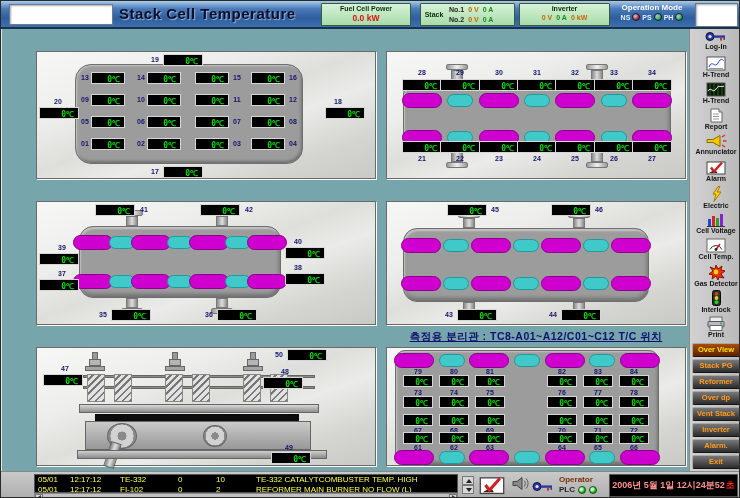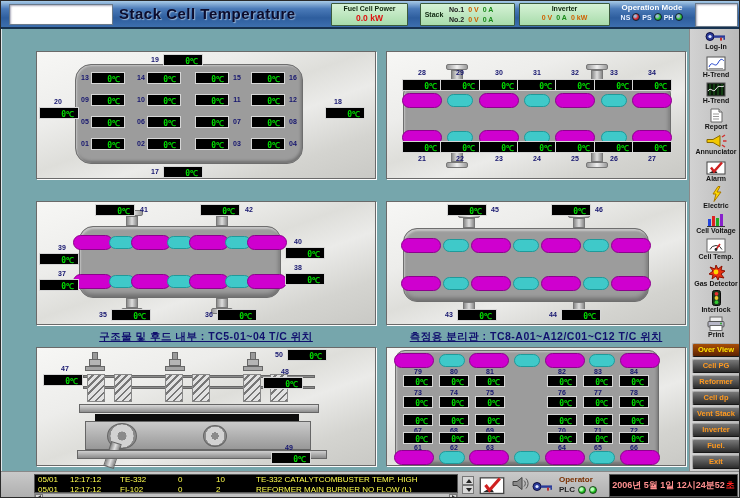--- a/index.html
+++ b/index.html
@@ -71,21 +71,21 @@
 #datetime .sec{color:#ff2020;margin-left:1px}
 </style>
 </head>
 <body>
 
 <div id="screen">
 
   <div id="header">
     <div class="hwhite" style="left:8px;top:3px;width:104px;height:21px"></div>
     <div id="title">Stack Cell Temperature</div>
-    <div class="hpanel" style="left:330px;width:77px">
+    <div class="hpanel" style="left:320px;width:90px">
       <div class="hplabel">Fuel Cell Power</div>
       <div class="hpvalue red">0.0 kW</div>
     </div>
     <div class="hpanel" id="stackpanel" style="left:419px;width:95px">
       <div class="hplabel">Stack</div>
       <div>
         <div class="srow"><span>No.1</span><span class="v">0 V</span><span class="a">0 A</span></div>
         <div class="srow"><span>No.2</span><span class="v">0 V</span><span class="a">0 A</span></div>
       </div>
     </div>
@@ -100,21 +100,20 @@
           <span class="ledc" style="background: radial-gradient(circle at 35% 35%, rgba(255, 255, 255, 0.533) 0px, rgba(255, 255, 255, 0.533) 20%, rgb(232, 32, 32) 55%, rgba(0, 0, 0, 0.333));"></span>
           <span class="nm">PS</span>
           <span class="ledc" style="background: radial-gradient(circle at 35% 35%, rgba(255, 255, 255, 0.533) 0px, rgba(255, 255, 255, 0.533) 20%, rgb(40, 200, 40) 55%, rgba(0, 0, 0, 0.333));"></span>
           <span class="nm">PH</span>
           <span class="ledc" style="background: radial-gradient(circle at 35% 35%, rgba(255, 255, 255, 0.533) 0px, rgba(255, 255, 255, 0.533) 20%, rgb(40, 200, 40) 55%, rgba(0, 0, 0, 0.333));"></span>
         </div>
     </div>
     <div class="hwhite" style="left:694px;top:2px;width:43px;height:24px"></div>
   </div>
 
-  <div class="panel-title" style="left:35px;top:329px;width:340px">구조물 및 후드 내부 : TC5-01~04 T/C 위치</div>
   <div class="panel-title" style="left:385px;top:329px;width:300px">측정용 분리관 : TC8-A01~A12/C01~C12 T/C 위치</div>
 
   <div class="panel-box" id="p1" style="left:35px;top:50px;width:340px;height:128px">
       <div class="blk" style="left: 38px; top: 12px; width: 228px; height: 100px; border-radius: 16px;"></div>
       <div class="led" style="left: 54px; top: 20px; width: 34px;">0℃</div>
       <div class="tclab" style="left: 42px; top: 22px; width: 12px;">13</div>
       <div class="led" style="left: 110px; top: 20px; width: 34px;">0℃</div>
       <div class="tclab" style="left: 98px; top: 22px; width: 12px;">14</div>
       <div class="led" style="left: 158px; top: 20px; width: 34px;">0℃</div>
       <div class="tclab" style="left: 194px; top: 22px; width: 12px;">15</div>
@@ -438,26 +437,26 @@
             <circle cx="5.5" cy="8" r="1.9" fill="#e8c830"></circle>
             <circle cx="5.5" cy="12.2" r="1.9" fill="#30c830"></circle>
           </svg></span><div class="icon-lbl">Interlock</div></div>
       <div class="icon-btn" style="top: 286px;"><span><svg width="20" height="15" viewBox="0 0 20 15">
             <rect x="4" y="1" width="12" height="4.5" fill="#eee" stroke="#666"></rect>
             <rect x="2" y="5.5" width="16" height="5.5" rx="1" fill="#b8b8c8" stroke="#555"></rect>
             <rect x="4" y="9.5" width="12" height="5" fill="#fff" stroke="#666"></rect>
             <circle cx="15" cy="7.5" r="0.9" fill="#2a2"></circle>
           </svg></span><div class="icon-lbl">Print</div></div>
       <div class="nav-btn active" style="top: 314px;">Over View</div>
-      <div class="nav-btn" style="top: 330px;">Cell PG</div>
+      <div class="nav-btn" style="top: 330px;">Stack PG</div>
       <div class="nav-btn" style="top: 346px;">Reformer</div>
-      <div class="nav-btn" style="top: 362px;">Cell dp</div>
+      <div class="nav-btn" style="top: 362px;">Over dp</div>
       <div class="nav-btn" style="top: 378px;">Vent Stack</div>
       <div class="nav-btn" style="top: 394px;">Inverter</div>
-      <div class="nav-btn" style="top: 410px;">Fuel.</div>
+      <div class="nav-btn" style="top: 410px;">Alarm.</div>
       <div class="nav-btn" style="top: 426px;">Exit</div>
     </div>
 
   <div id="statusbar">
     <div id="alarmlist">
         <div class="alarm-row">
           <div class="acol" style="width: 32px;">05/01</div>
           <div class="acol" style="width: 50px;">12:17:12</div>
           <div class="acol" style="width: 58px;">TE-332</div>
           <div class="acol" style="width: 38px;">0</div>

